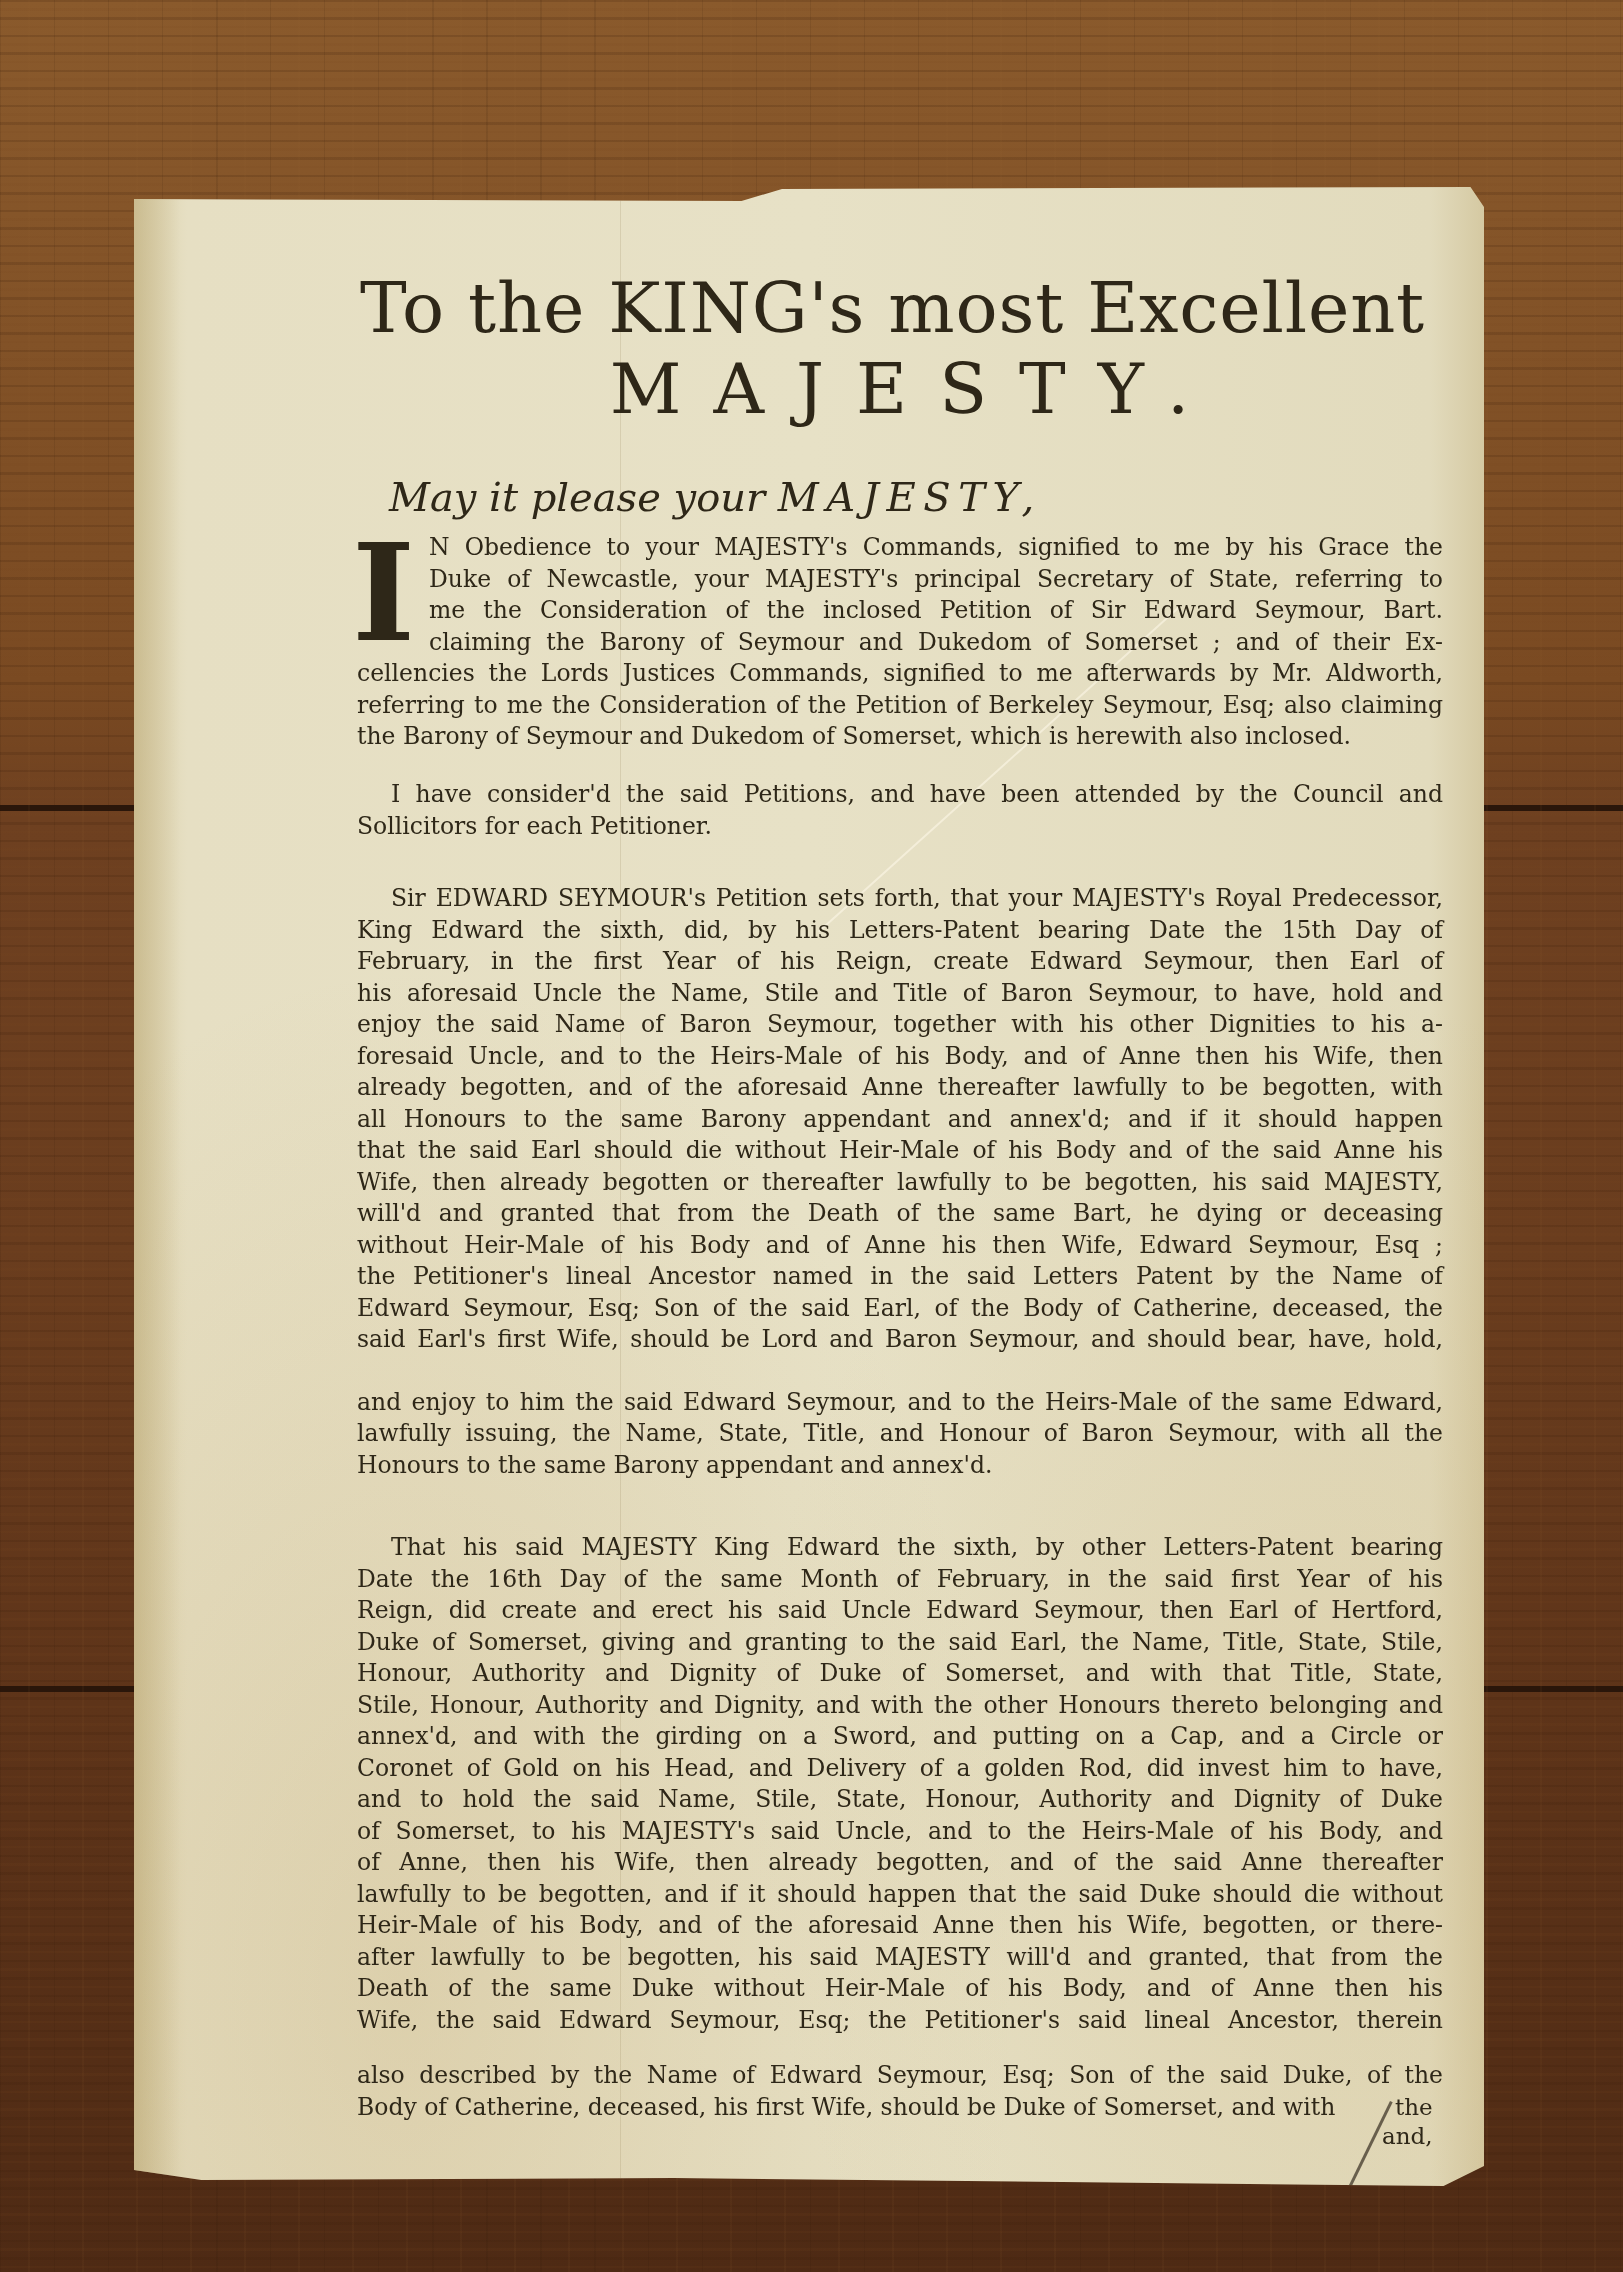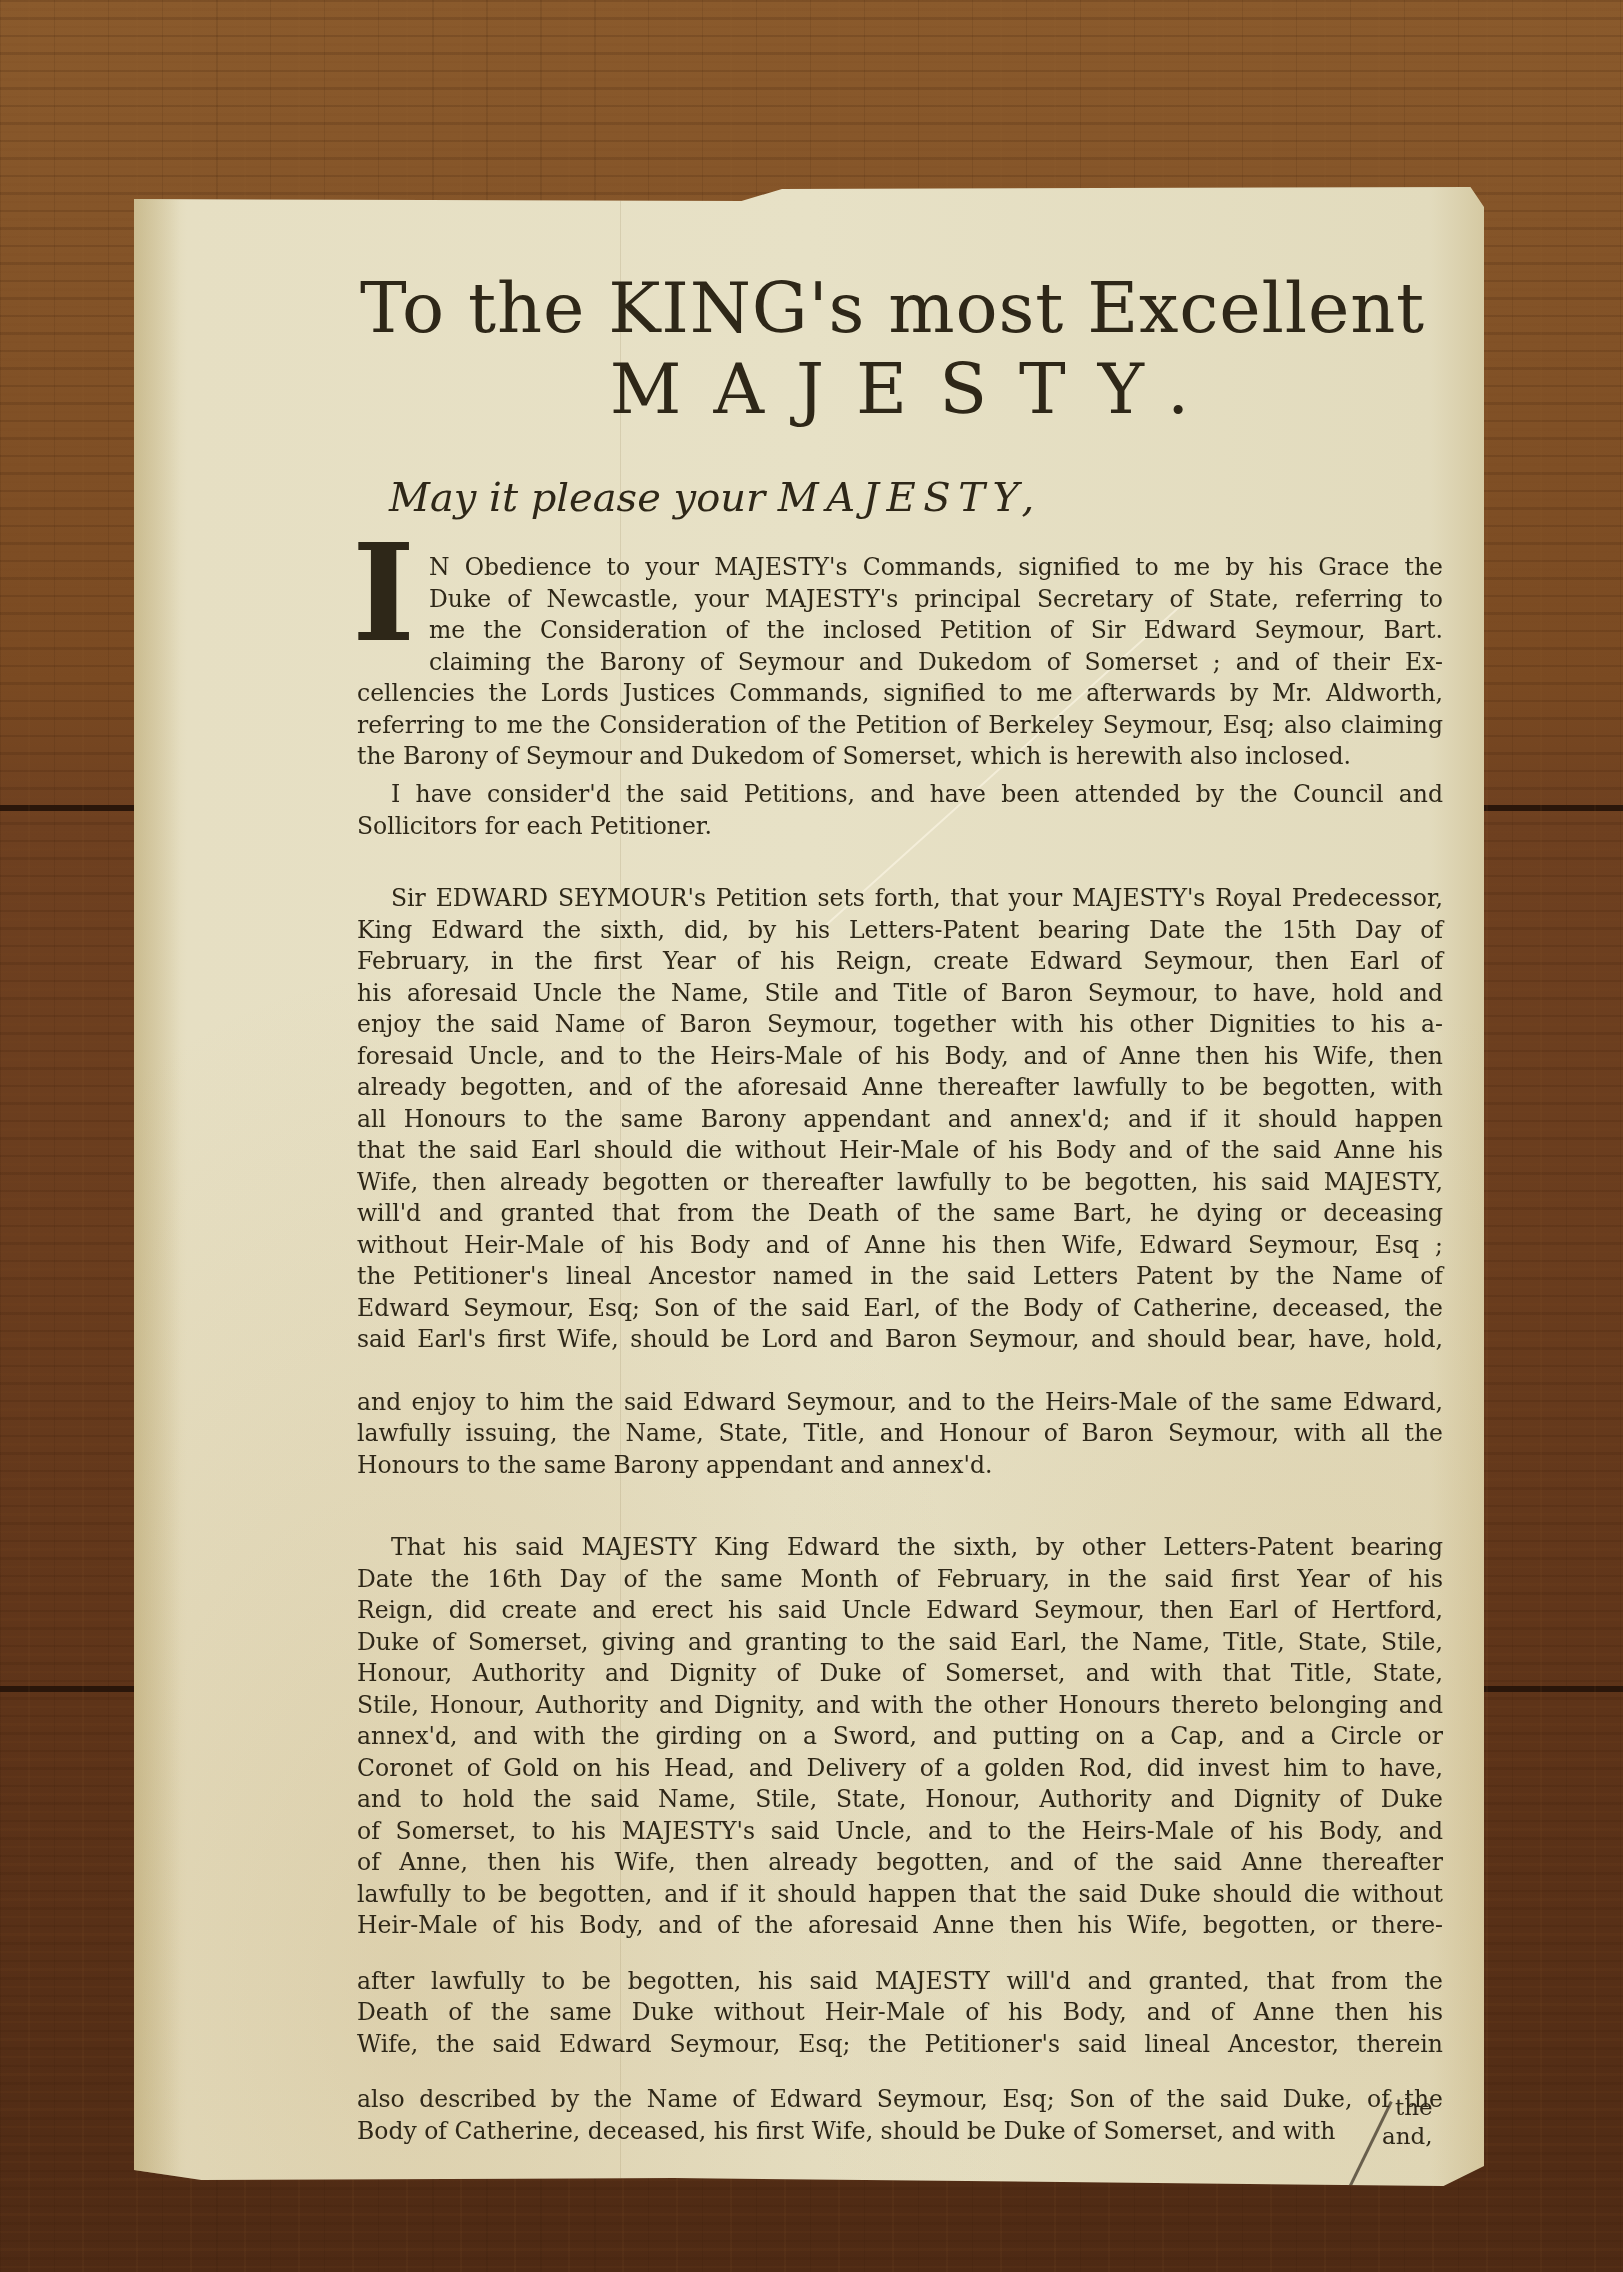--- a/index.html
+++ b/index.html
@@ -53,21 +53,21 @@
     position:absolute; left:389px; top:474px; font-size:40px; font-style:italic;
   }
   .salutation .caps { letter-spacing:7.6px; }
   .para {
     position:absolute; left:357px; width:1086px; font-size:23.5px; line-height:31.5px;
     text-align:justify;
   }
   .dropcap {
     position:absolute; left:352px; top:532px; font-size:135px; line-height:122px; font-weight:bold;
   }
-  .p1 { top:552px; }
+  .p1 { top:532px; }
   .p1 .lead { padding-left:72px; }
   .p2 { top:779px; }
   .p3 { top:883px; }
   .p4 { top:1532px; }
   .indent { text-indent:34px; }
   .catch {
     position:absolute; left:1382px; top:2093px; font-size:23px; text-align:right; line-height:29px;
   }
 </style>
 </head>
@@ -133,21 +133,21 @@
   <div style="text-align: justify; text-align-last: justify;">Duke of Somerset, giving and granting to the said Earl, the Name, Title, State, Stile,</div>
   <div style="text-align: justify; text-align-last: justify;">Honour, Authority and Dignity of Duke of Somerset, and with that Title, State,</div>
   <div style="text-align: justify; text-align-last: justify;">Stile, Honour, Authority and Dignity, and with the other Honours thereto belonging and</div>
   <div style="text-align: justify; text-align-last: justify;">annex'd, and with the girding on a Sword, and putting on a Cap, and a Circle or</div>
   <div style="text-align: justify; text-align-last: justify;">Coronet of Gold on his Head, and Delivery of a golden Rod, did invest him to have,</div>
   <div style="text-align: justify; text-align-last: justify;">and to hold the said Name, Stile, State, Honour, Authority and Dignity of Duke</div>
   <div style="text-align: justify; text-align-last: justify;">of Somerset, to his MAJESTY's said Uncle, and to the Heirs-Male of his Body, and</div>
   <div style="text-align: justify; text-align-last: justify;">of Anne, then his Wife, then already begotten, and of the said Anne thereafter</div>
   <div style="text-align: justify; text-align-last: justify;">lawfully to be begotten, and if it should happen that the said Duke should die without</div>
   <div style="text-align: justify; text-align-last: justify;">Heir-Male of his Body, and of the aforesaid Anne then his Wife, begotten, or there-</div>
-  <div style="text-align: justify; text-align-last: justify; margin-top: 24px;">after lawfully to be begotten, his said MAJESTY will'd and granted, that from the</div>
+  <div style="text-align: justify; text-align-last: justify;">after lawfully to be begotten, his said MAJESTY will'd and granted, that from the</div>
   <div style="text-align: justify; text-align-last: justify;">Death of the same Duke without Heir-Male of his Body, and of Anne then his</div>
   <div style="text-align: justify; text-align-last: justify;">Wife, the said Edward Seymour, Esq; the Petitioner's said lineal Ancestor, therein</div>
   <div style="text-align: justify; text-align-last: justify; margin-top: 24px;">also described by the Name of Edward Seymour, Esq; Son of the said Duke, of the</div>
   <div>Body of Catherine, deceased, his first Wife, should be Duke of Somerset, and with</div>
 </div>
 
 <div class="ink catch">
   <div>the</div>
   <div>and,</div>
 </div>

